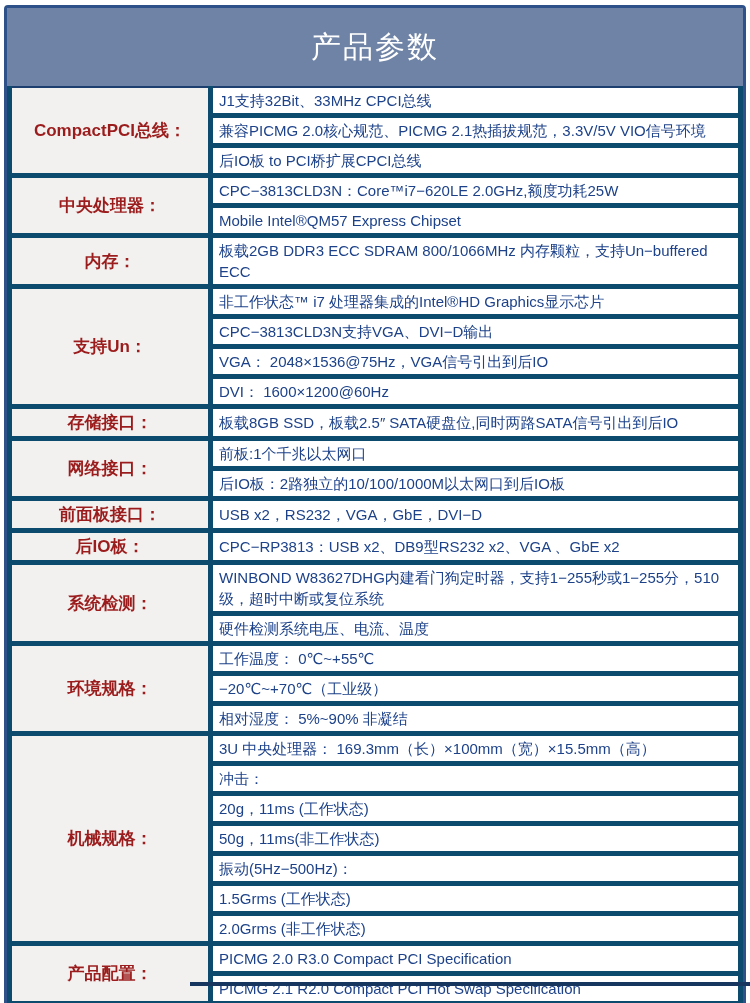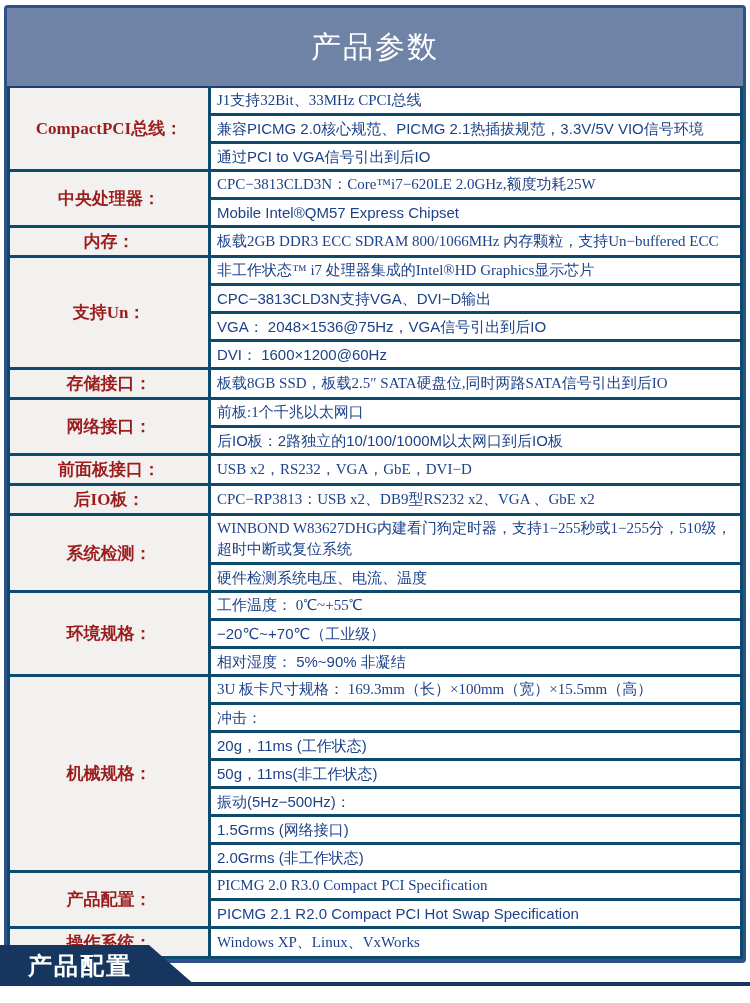--- a/index.html
+++ b/index.html
@@ -34,26 +34,25 @@
     display: flex;
     align-items: center;
     justify-content: center;
   }
   table.spec-table {
     width: 100%;
     border-collapse: collapse;
     table-layout: fixed;
   }
   table.spec-table td {
-    border: 3px solid #0c4a6e;
+    border: 5px solid #0c4a6e;
     vertical-align: middle;
   }
   table.spec-table tr.group-start td {
     border-top: 2px solid #1d3f70;
-    font-family: Liberation Serif, serif;
   }
   td.label-cell {
     width: 201px;
     background: #f2f1ef;
     color: #9b1c1c;
     font-weight: bold;
     font-size: 17px;
     text-align: center;
     border-right-width: 2px !important;
     padding: 2px 4px;
@@ -112,21 +111,21 @@
     <table class="spec-table">
       <tbody>
           <tr class="group-start">
             <td class="label-cell" rowspan="3">CompactPCI总线：</td>
             <td class="value-cell">J1支持32Bit、33MHz CPCI总线</td>
           </tr>
           <tr>
             <td class="value-cell">兼容PICMG 2.0核心规范、PICMG 2.1热插拔规范，3.3V/5V VIO信号环境</td>
           </tr>
           <tr>
-            <td class="value-cell">通过PCI to VGA信号引出到后IO</td>
+            <td class="value-cell">后IO板 to PCI桥扩展CPCI总线</td>
           </tr>
           <tr class="group-start">
             <td class="label-cell" rowspan="2">中央处理器：</td>
             <td class="value-cell">CPC−3813CLD3N：Core™i7−620LE 2.0GHz,额度功耗25W</td>
           </tr>
           <tr>
             <td class="value-cell">Mobile Intel®QM57 Express Chipset</td>
           </tr>
           <tr class="group-start">
             <td class="label-cell" rowspan="1">内存：</td>
@@ -176,55 +175,52 @@
             <td class="value-cell">工作温度： 0℃~+55℃</td>
           </tr>
           <tr>
             <td class="value-cell">−20℃~+70℃（工业级）</td>
           </tr>
           <tr>
             <td class="value-cell">相对湿度： 5%~90% 非凝结</td>
           </tr>
           <tr class="group-start">
             <td class="label-cell" rowspan="7">机械规格：</td>
-            <td class="value-cell">3U 板卡尺寸规格： 169.3mm（长）×100mm（宽）×15.5mm（高）</td>
+            <td class="value-cell">3U 中央处理器： 169.3mm（长）×100mm（宽）×15.5mm（高）</td>
           </tr>
           <tr>
             <td class="value-cell">冲击：</td>
           </tr>
           <tr>
             <td class="value-cell">20g，11ms (工作状态)</td>
           </tr>
           <tr>
             <td class="value-cell">50g，11ms(非工作状态)</td>
           </tr>
           <tr>
             <td class="value-cell">振动(5Hz−500Hz)：</td>
           </tr>
           <tr>
-            <td class="value-cell">1.5Grms (网络接口)</td>
+            <td class="value-cell">1.5Grms (工作状态)</td>
           </tr>
           <tr>
             <td class="value-cell">2.0Grms (非工作状态)</td>
           </tr>
           <tr class="group-start">
             <td class="label-cell" rowspan="2">产品配置：</td>
             <td class="value-cell">PICMG 2.0 R3.0 Compact PCI Specification</td>
           </tr>
           <tr>
             <td class="value-cell">PICMG 2.1 R2.0 Compact PCI Hot Swap Specification</td>
           </tr>
           <tr class="group-start">
             <td class="label-cell" rowspan="1">操作系统：</td>
             <td class="value-cell">Windows XP、Linux、VxWorks</td>
           </tr>
         </tbody>
     </table>
   </div>
 
   <div class="section-banner">
-    <div class="banner-shape">
-      <span class="banner-title">产品配置</span>
-    </div>
     <div class="banner-line"></div>
   </div>
 
 </div>
 
 </body></html>

